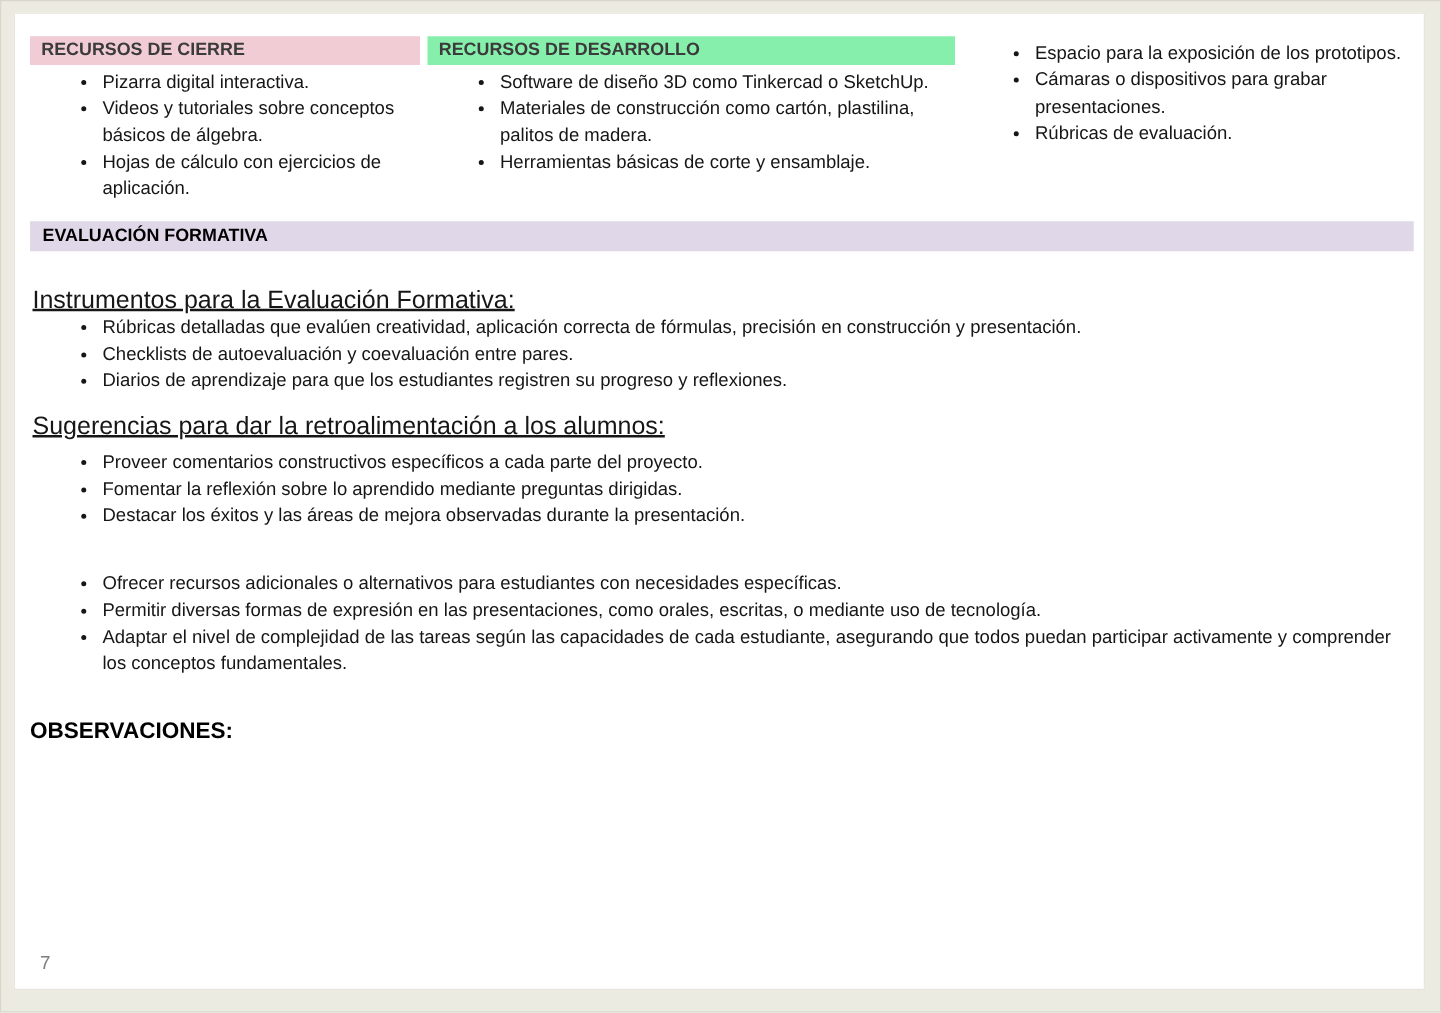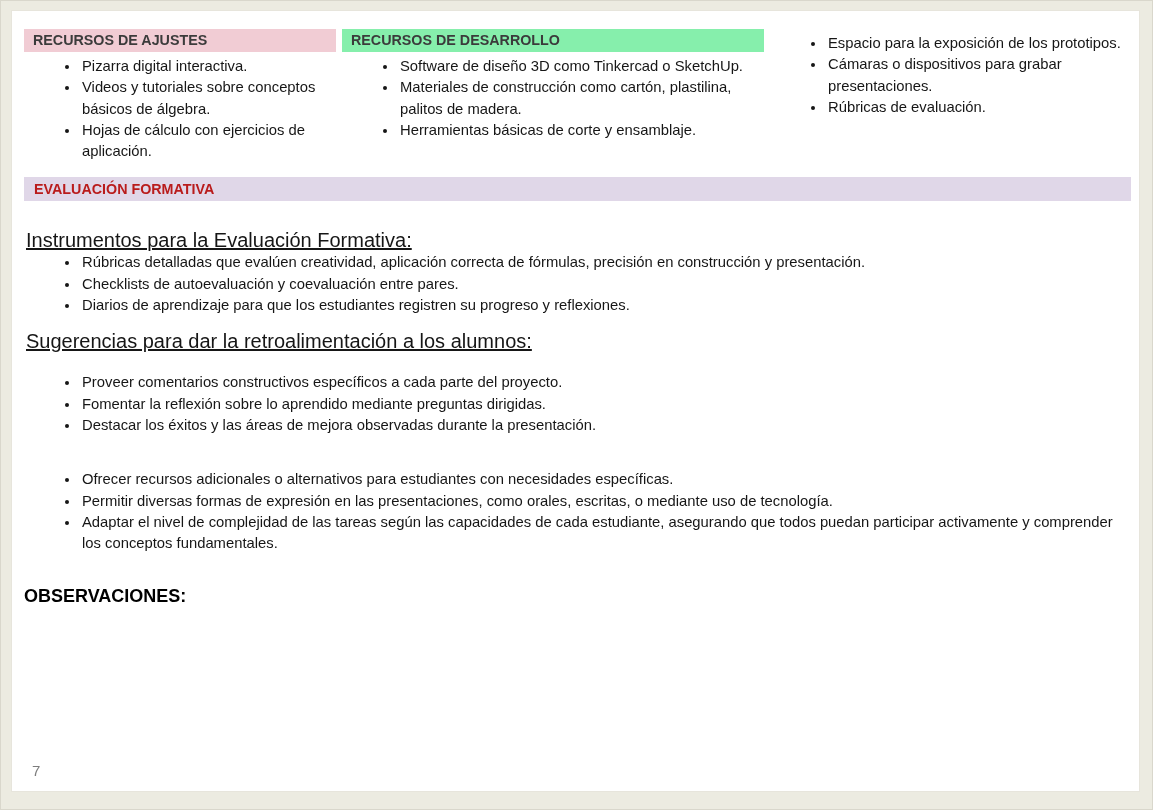--- a/index.html
+++ b/index.html
@@ -50,35 +50,35 @@
     padding-left: 56px;
   }
   li { padding-left: 2px; }
   .band {
     margin-top: 14px;
     height: 24px;
     line-height: 24px;
     padding: 0 10px;
     font-weight: bold;
     font-size: 14.3px;
-    color: #b91c1c;
+    color: #000000;
   }
   .band-ajustes {
     margin-top: 24px;
     height: 27px;
     line-height: 27px;
   }
   .subheading {
     margin: 29px 0 0 2px;
     font-size: 20px;
     text-decoration: underline;
   }
   .subheading-2 { margin-top: 15px; }
   ul.wide { margin-top: 1px; }
-  ul.wide-2 { margin-top: 20px; }
+  ul.wide-2 { margin-top: 8px; }
   ul.adjustments { margin-top: 33px; }
   .observations {
     margin-top: 31px;
     font-weight: bold;
     font-size: 18px;
     color: #000000;
   }
   .page-number {
     position: absolute;
     left: 20px;
@@ -88,21 +88,21 @@
   }
 </style>
 </head>
 <body>
 
 <div class="page">
 
   <div class="resources-row">
 
     <div class="res-col-1">
-      <div class="res-header" style="background: rgb(241, 204, 212);">RECURSOS DE AJUSTES</div>
+      <div class="res-header" style="background: rgb(241, 204, 212);">RECURSOS DE CIERRE</div>
       <ul>
 
       <li>Pizarra digital interactiva.</li>
           <li>Videos y tutoriales sobre conceptos básicos de álgebra.</li>
           <li>Hojas de cálculo con ejercicios de aplicación.</li>
         </ul>
     </div>
 
     <div class="res-col-2">
       <div class="res-header" style="background: #86efac;">RECURSOS DE DESARROLLO</div>

